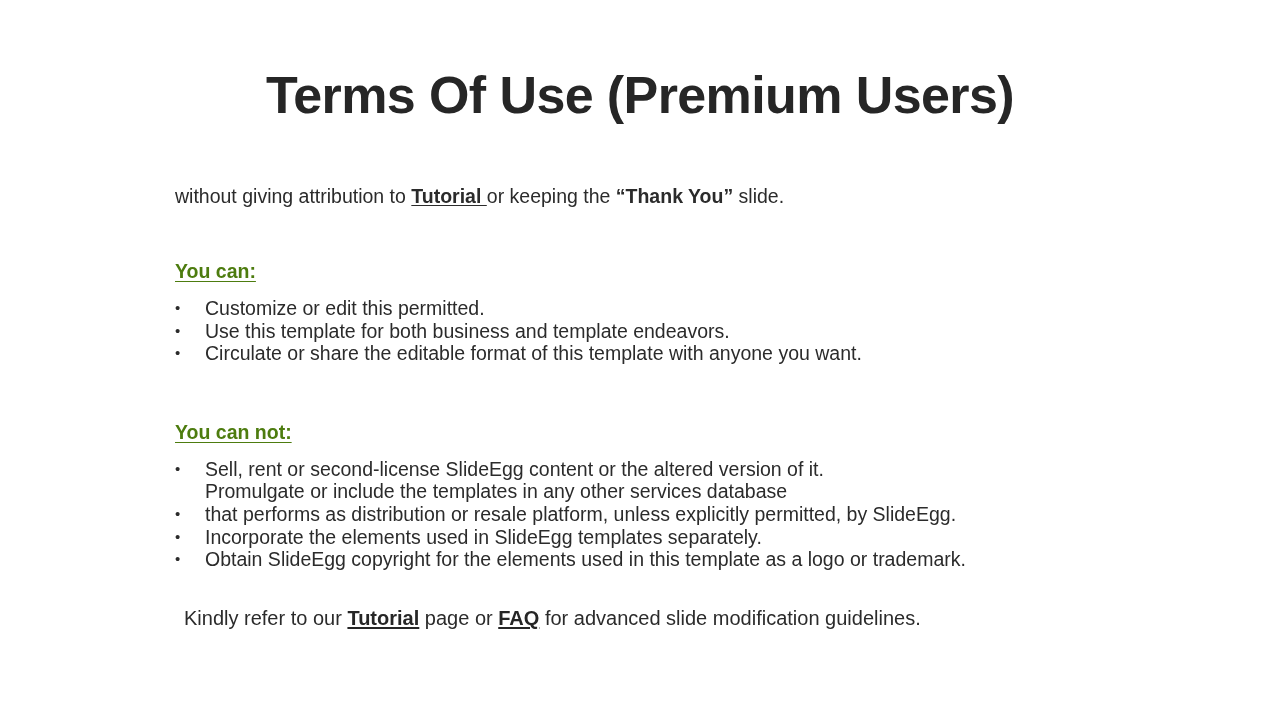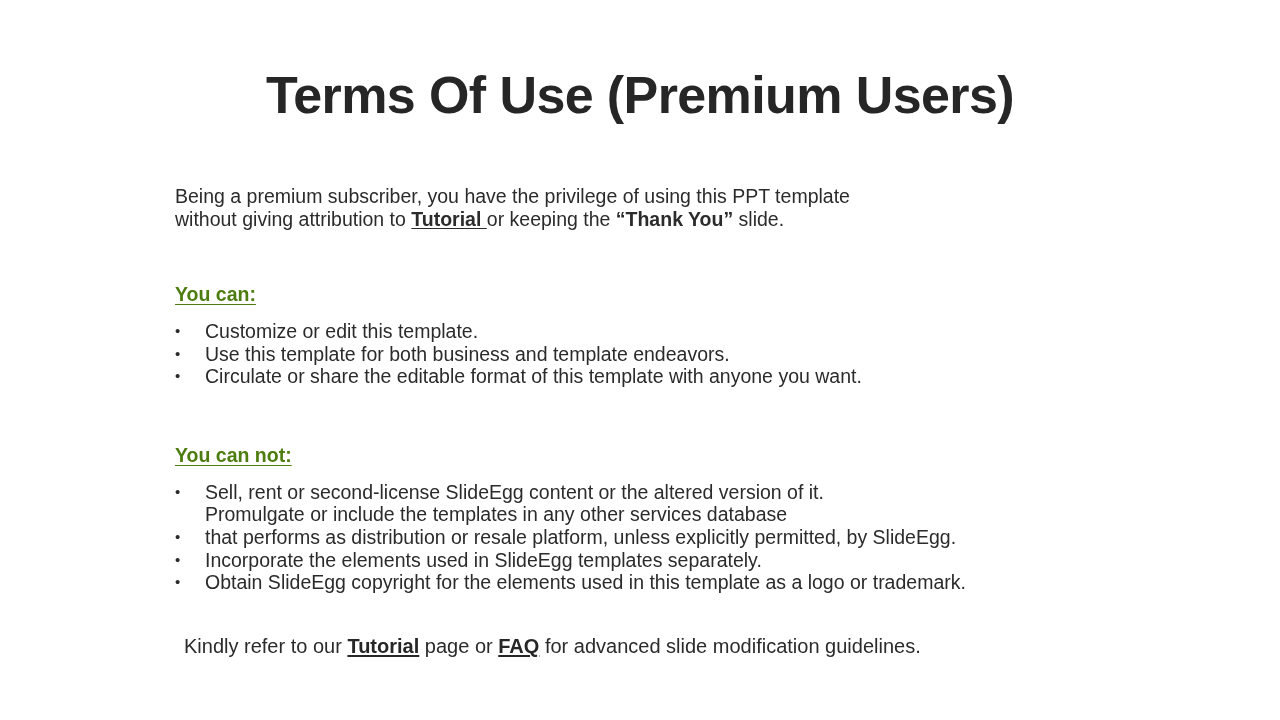--- a/index.html
+++ b/index.html
@@ -100,51 +100,49 @@
 
   
   .footer-note {
     position: absolute;
     left: 184px;
     top: 606px;
     font-size: 20px;
     line-height: 24px;
     color: #2b2b2b;
     white-space: nowrap;
-    margin-top: 28px;
   }
   .link {
     font-weight: bold;
     text-decoration: underline;
     text-underline-offset: 2px;
     color: #262626;
   }
 </style>
 </head>
 <body>
 
 <div class="slide">
 
   <div class="slide-title">Terms Of Use (Premium Users)</div>
 
   <div class="body-block">
 
     <div class="intro">
-      <span class="line">Being a premium subscriber, you have the privilege of using this PPT template</span>
       <span class="line">
         <span>without giving attribution to </span><span class="strong-underline">Tutorial </span><span>or keeping the </span><span class="bold">“Thank You”</span><span> slide.</span>
       </span>
     </div>
 
     <div class="section-head">You can:</div>
 
     <div class="bullets">
       <div class="bullet-row">
         <span class="bullet-mark">•</span>
-        <span class="bullet-text">Customize or edit this template.</span>
+        <span class="bullet-text">Customize or edit this permitted.</span>
       </div>
       <div class="bullet-row">
         <span class="bullet-mark">•</span>
         <span class="bullet-text">Use this template for both business and template endeavors.</span>
       </div>
       <div class="bullet-row">
         <span class="bullet-mark">•</span>
         <span class="bullet-text">Circulate or share the editable format of this template with anyone you want.</span>
       </div>
     </div>

